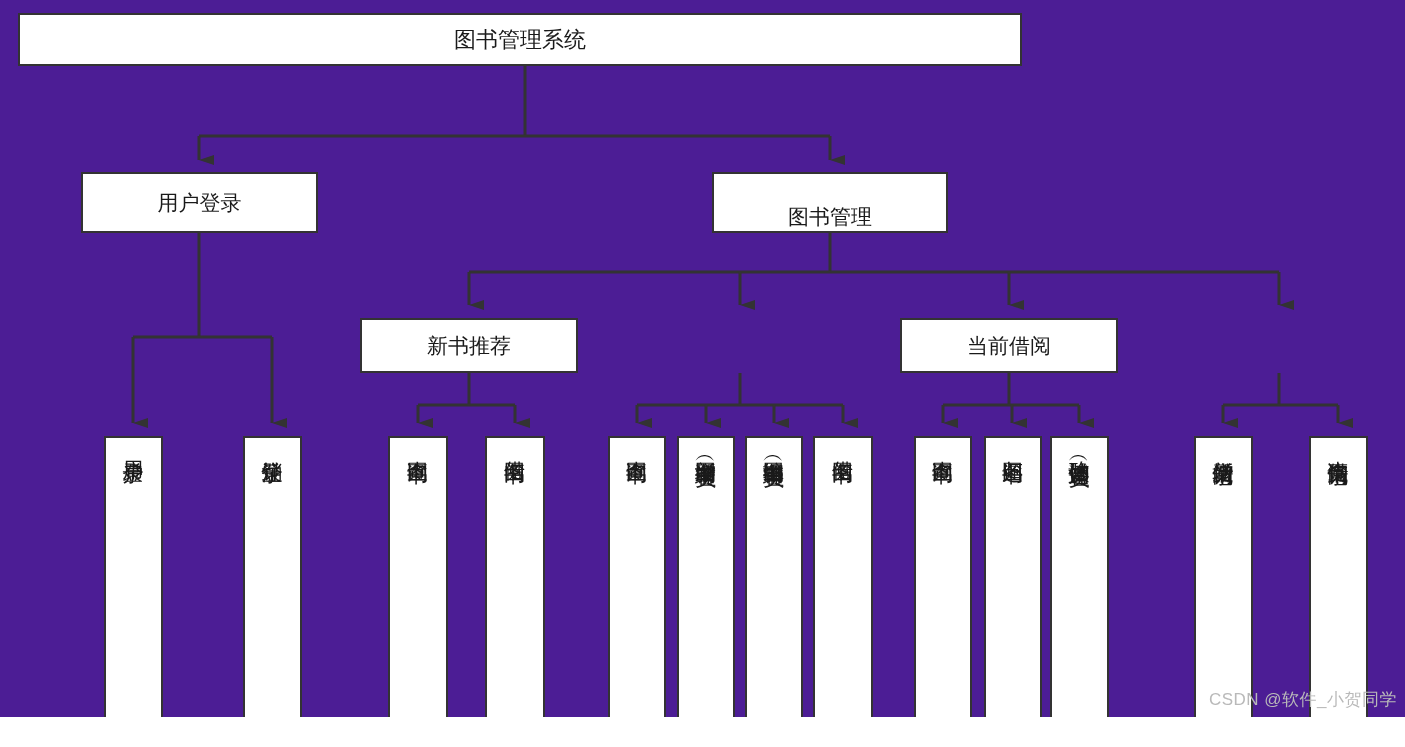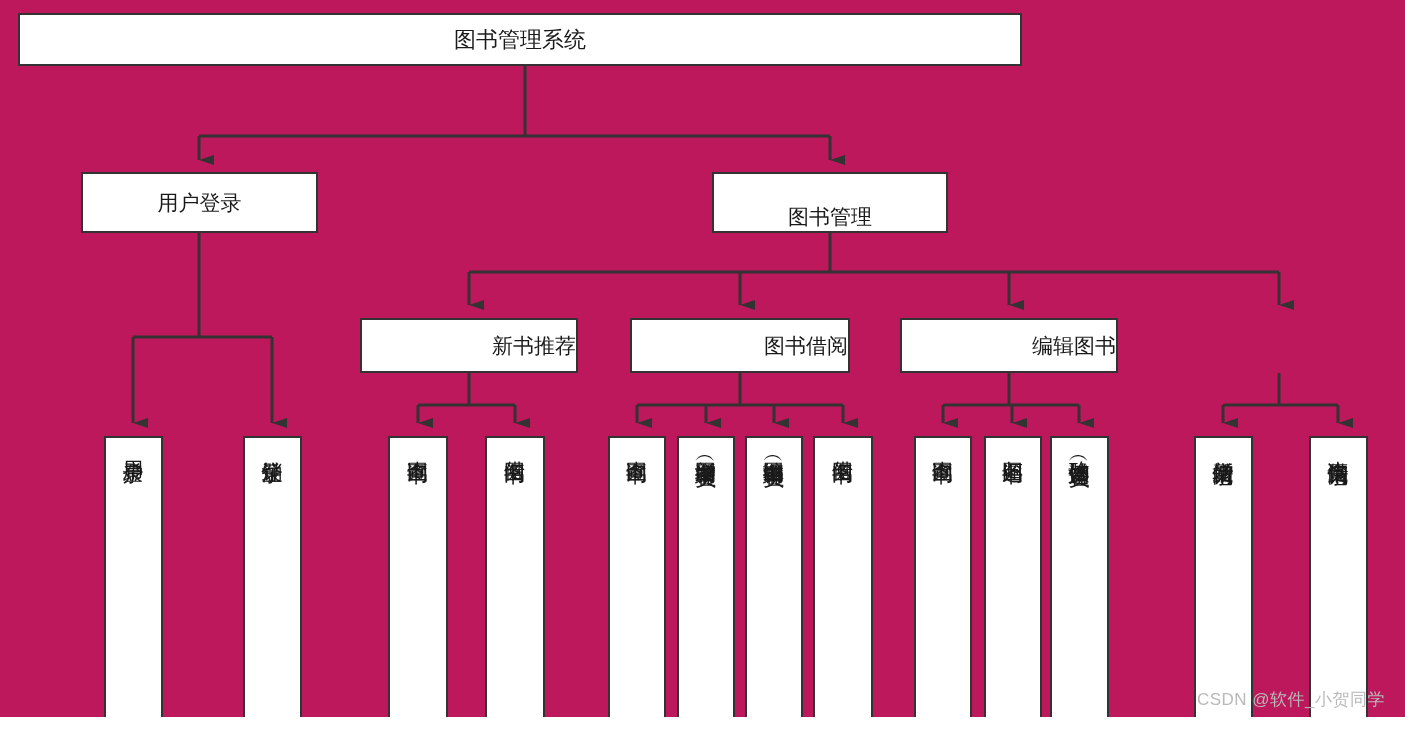--- a/index.html
+++ b/index.html
@@ -7,21 +7,21 @@
     padding: 0;
     background: #ffffff;
   }
   body {
     font-family: "Liberation Sans", "DejaVu Sans", sans-serif;
   }
   #canvas {
     position: relative;
     width: 1405px;
     height: 717px;
-    background: #be185d;
+    background: #4c1d95;
     overflow: hidden;
   }
   #wires {
     position: absolute;
     left: 0;
     top: 0;
     width: 1405px;
     height: 747px;
     pointer-events: none;
   }
@@ -38,42 +38,41 @@
   }
   .node.root {
     font-size: 22px;
     border-width: 2px;
   }
   .node.lvl1 {
     font-size: 21px;
   }
   .node.lvl2 {
     font-size: 21px;
-    justify-content: flex-end;
   }
   .node.leaf {
     font-size: 21px;
     writing-mode: vertical-rl;
     text-orientation: upright;
     letter-spacing: 1px;
     padding-top: 6px;
     line-height: 1.0;
     justify-content: flex-start;
     align-items: center;
     white-space: nowrap;
     overflow: hidden;
   }
   .node.leaf .vtext {
     writing-mode: vertical-rl;
     text-orientation: upright;
     display: block;
   }
   .watermark {
     position: absolute;
-    right: 20px;
+    right: 8px;
     bottom: 6px;
     font-size: 17px;
     color: #b9b9b9;
     letter-spacing: 0.5px;
     z-index: 3;
     white-space: nowrap;
   }
 </style>
 </head>
 <body>
@@ -137,25 +136,22 @@
   <div class="node lvl1" style="left:81px; top:172px; width:237px; height:61px;">
     <span>用户登录</span>
   </div>
   <div class="node lvl1" style="left:712px; top:172px; width:236px; height:61px;align-items:flex-end;">
     <span>图书管理</span>
   </div>
 
   <div class="node lvl2" style="left:360px; top:318px; width:218px; height:55px;">
     <span>新书推荐</span>
   </div>
-  <div class="node lvl2" style="left:630px; top:318px; width:220px; height:55px;">
-    <span>图书借阅</span>
-  </div>
   <div class="node lvl2" style="left:900px; top:318px; width:218px; height:55px;">
-    <span>编辑图书</span>
+    <span>当前借阅</span>
   </div>
 
   <div class="node leaf" style="left:104px; top:436px; width:59px; height:297px;">
     <span class="vtext">用户登录</span>
   </div>
   <div class="node leaf" style="left:243px; top:436px; width:59px; height:297px;">
     <span class="vtext">注销登录</span>
   </div>
 
   <div class="node leaf" style="left:388px; top:436px; width:60px; height:297px;">

